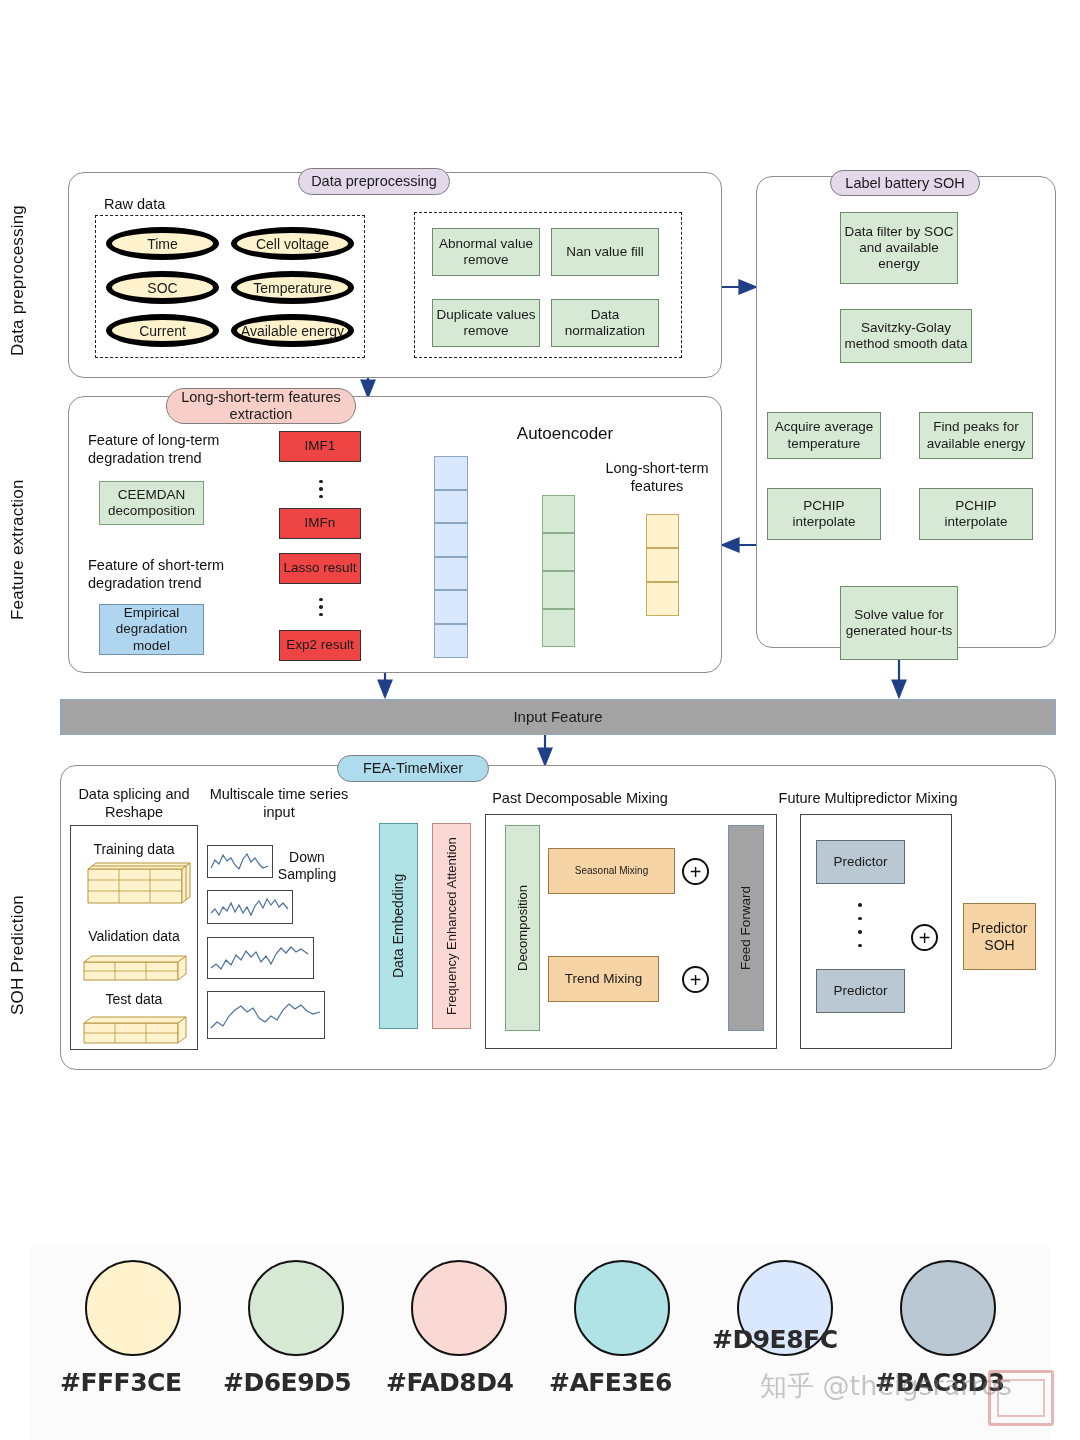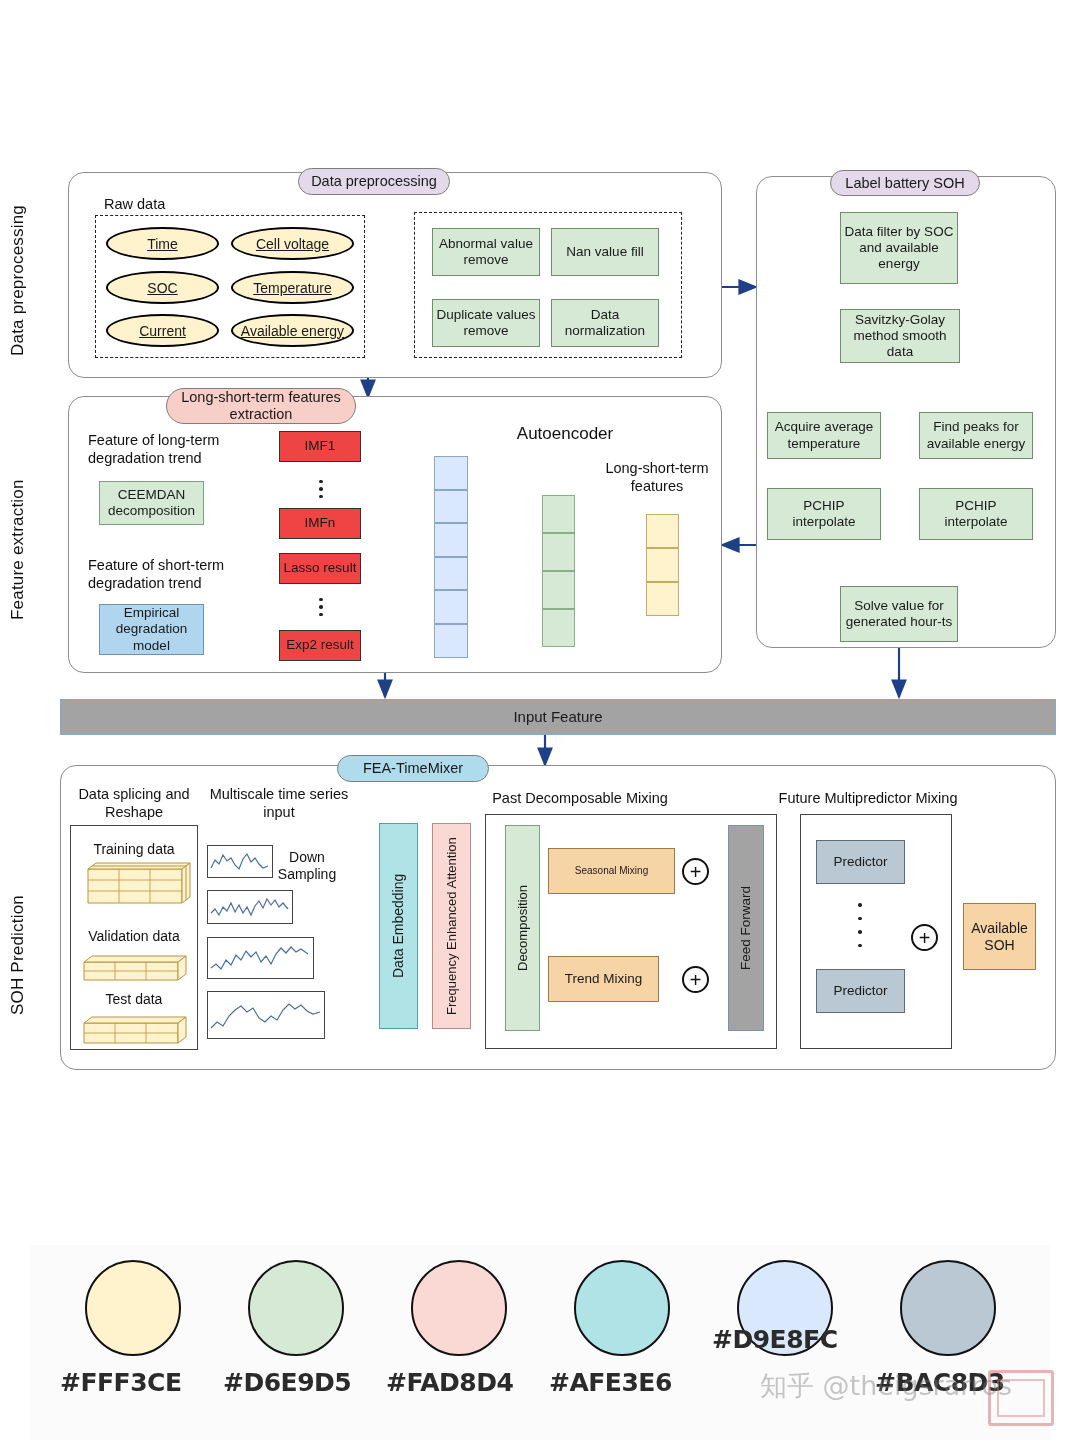--- a/index.html
+++ b/index.html
@@ -49,24 +49,23 @@
   .box.gray{background:#BAC8D3;border-color:#5c6b77;}
   .box.lblue{background:#a3a3a3;border-color:#7a93b5;}
   .box.teal{background:#AFE3E6;border-color:#5a9ba0;}
   .box.rose{background:#FAD8D4;border-color:#b98b86;}
   .box.mint{background:#D6E9D5;border-color:#7fa07c;}
   .box.skyb{background:#AFD5EF;border-color:#6f93ae;}
 
   .vert{writing-mode:vertical-rl;transform:rotate(180deg);}
 
   .ellipse{
-    position:absolute;border-radius:50%;background:#FFF3CE;border:2px solid #000000;
+    position:absolute;border-radius:50%;background:#FFF3CE;border:6px solid #000000;
     display:flex;align-items:center;justify-content:center;font-size:14px;text-align:center;
     box-sizing:border-box;
-    text-decoration:underline;
   }
 
   .dashed{
     position:absolute;border:1.6px dashed #222;box-sizing:border-box;background:transparent;
   }
   .solidrect{position:absolute;border:1.4px solid #444;box-sizing:border-box;background:#fff;}
 
   .caption{position:absolute;font-size:14.5px;line-height:1.22;text-align:center;color:#111;}
   .caption.left{text-align:left;}
 
@@ -210,26 +209,26 @@
   <div class="dashed" style="left:414px;top:212px;width:268px;height:146px;"></div>
   <div class="box green" style="left:432px;top:228px;width:108px;height:48px;">Abnormal value remove</div>
   <div class="box green" style="left:551px;top:228px;width:108px;height:48px;">Nan value fill</div>
   <div class="box green" style="left:432px;top:299px;width:108px;height:48px;">Duplicate values remove</div>
   <div class="box green" style="left:551px;top:299px;width:108px;height:48px;">Data normalization</div>
 
   <div class="panel" style="left:756px;top:176px;width:300px;height:472px;"></div>
   <div class="pill purple" style="left:830px;top:170px;width:150px;height:26px;">Label battery SOH</div>
 
   <div class="box green" style="left:840px;top:212px;width:118px;height:72px;padding:3px;">Data filter by SOC and available energy</div>
-  <div class="box green" style="left:840px;top:309px;width:120px;height:54px;padding:3px;">Savitzky-Golay method smooth data</div>
+  <div class="box green" style="left:840px;top:309px;width:132px;height:54px;padding:3px;">Savitzky-Golay method smooth data</div>
   <div class="box green" style="left:767px;top:412px;width:114px;height:47px;padding:3px;">Acquire average temperature</div>
   <div class="box green" style="left:919px;top:412px;width:114px;height:47px;padding:3px;">Find peaks for available energy</div>
   <div class="box green" style="left:767px;top:488px;width:114px;height:52px;padding:3px;">PCHIP interpolate</div>
   <div class="box green" style="left:919px;top:488px;width:114px;height:52px;padding:3px;">PCHIP interpolate</div>
-  <div class="box green" style="left:840px;top:586px;width:118px;height:56px;padding:3px;">Solve value for generated hour-ts</div>
+  <div class="box green" style="left:840px;top:586px;width:118px;height:74px;padding:3px;">Solve value for generated hour-ts</div>
 
   <div class="panel" style="left:68px;top:396px;width:654px;height:277px;"></div>
   <div class="pill pink" style="left:166px;top:388px;width:190px;height:36px;flex-direction:column;">Long-short-term features extraction</div>
 
   <div class="caption left" style="left:88px;top:432px;width:160px;">Feature of long-term degradation trend</div>
   <div class="box mint" style="left:99px;top:481px;width:105px;height:44px;padding:2px;">CEEMDAN decomposition</div>
 
   <div class="caption left" style="left:88px;top:557px;width:170px;">Feature of short-term degradation trend</div>
   <div class="box skyb" style="left:99px;top:604px;width:105px;height:51px;padding:2px;">Empirical degradation model</div>
 
@@ -360,21 +359,21 @@
   <div class="solidrect" style="left:800px;top:814px;width:152px;height:235px;background:transparent;"></div>
   <div class="box gray" style="left:816px;top:840px;width:89px;height:44px;font-size:13.5px;">Predictor</div>
   <div class="vdots" style="left:855px;top:902px;width:10px;height:46px;gap:10px;">
       <i></i>
       <i></i>
       <i></i>
       <i></i>
     </div>
   <div class="box gray" style="left:816px;top:969px;width:89px;height:44px;font-size:13.5px;">Predictor</div>
   <div class="plus" style="left:911px;top:924px;">+</div>
-  <div class="box orange" style="left:963px;top:903px;width:73px;height:67px;font-size:14px;">Available SOH</div>
+  <div class="box orange" style="left:963px;top:903px;width:73px;height:67px;font-size:14px;">Predictor SOH</div>
 
   <div class="bottom-band"></div>
 
   <div class="swatch" style="left:85px;top:1260px;width:96px;height:96px;background:#FFF3CE;"></div>
   <div class="swatch-label" style="left:60px;top:1368px;width:146px;">#FFF3CE</div>
 
   <div class="swatch" style="left:248px;top:1260px;width:96px;height:96px;background:#D6E9D5;"></div>
   <div class="swatch-label" style="left:223px;top:1368px;width:146px;">#D6E9D5</div>
 
   <div class="swatch" style="left:411px;top:1260px;width:96px;height:96px;background:#FAD8D4;"></div>

